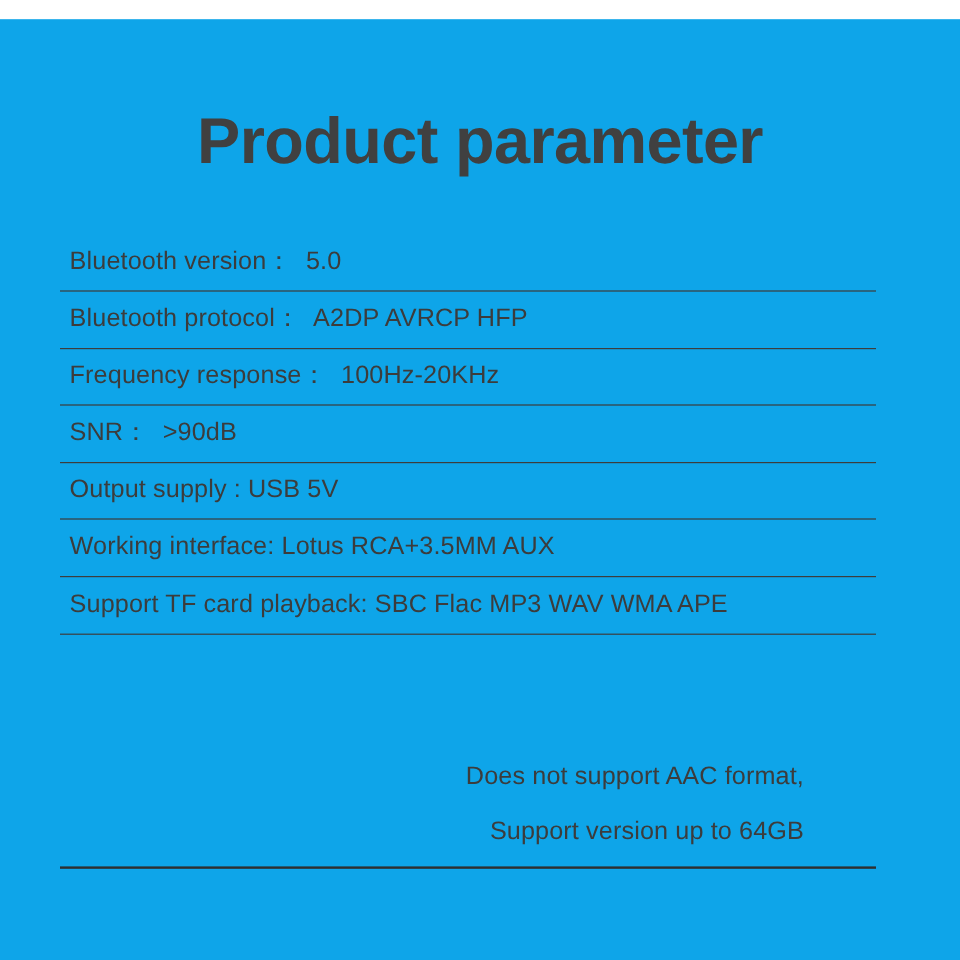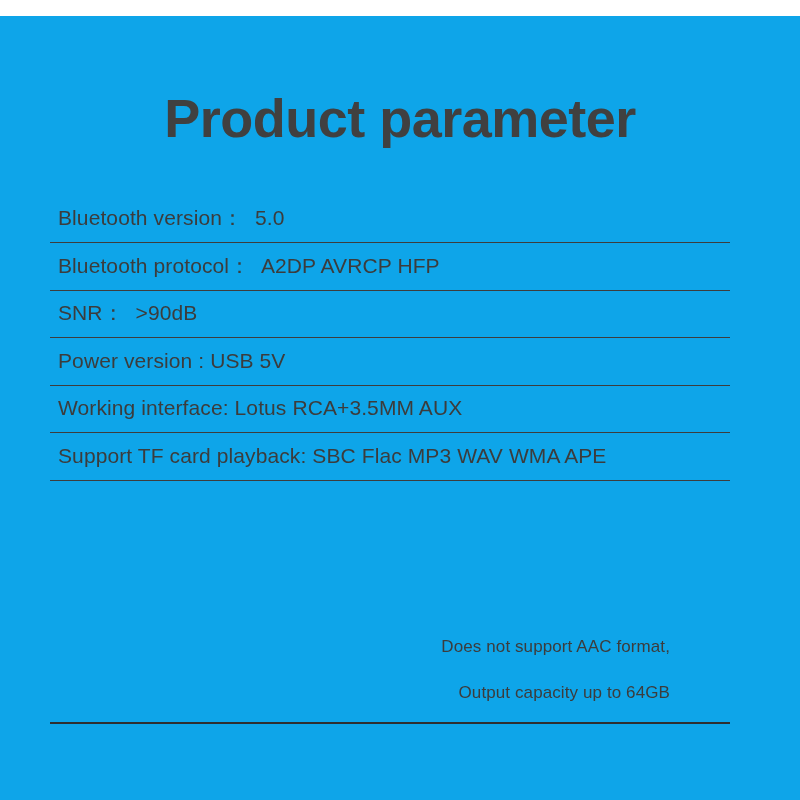--- a/index.html
+++ b/index.html
@@ -78,21 +78,21 @@
     left: 50px;
     top: 608px;
     width: 680px;
     border-bottom: 2.2px solid #2f2f2f;
     box-sizing: border-box;
     padding-bottom: 6px;
   }
 
   .note-line {
     text-align: right;
-    font-size: 17px;
+    font-size: 21px;
     color: #3c3c3c;
     line-height: 1.2;
     letter-spacing: 0.1px;
     white-space: pre;
     padding-right: 60px;
     height: 46px;
     display: flex;
     align-items: center;
     justify-content: flex-end;
   }
@@ -108,38 +108,41 @@
 
     <div class="spec-row">
       <span class="spec-text">Bluetooth version：  5.0</span>
     </div>
 
     <div class="spec-row">
       <span class="spec-text">Bluetooth protocol：  A2DP AVRCP HFP</span>
     </div>
 
 
+    <div class="spec-row">
+      <span class="spec-text">Frequency response：  100Hz-20KHz</span>
+    </div>
 
 
     <div class="spec-row">
       <span class="spec-text">SNR：  &gt;90dB</span>
     </div>
 
     <div class="spec-row">
-      <span class="spec-text">Power version : USB 5V</span>
+      <span class="spec-text">Output supply : USB 5V</span>
     </div>
 
     <div class="spec-row">
       <span class="spec-text">Working interface: Lotus RCA+3.5MM AUX</span>
     </div>
 
     <div class="spec-row">
       <span class="spec-text">Support TF card playback: SBC Flac MP3 WAV WMA APE</span>
     </div>
 
   </div>
 
   <div class="notes">
     <div class="note-line">Does not support AAC format,</div>
-    <div class="note-line">Output capacity up to 64GB</div>
+    <div class="note-line">Support version up to 64GB</div>
   </div>
 
 </div>
 
 </body></html>

